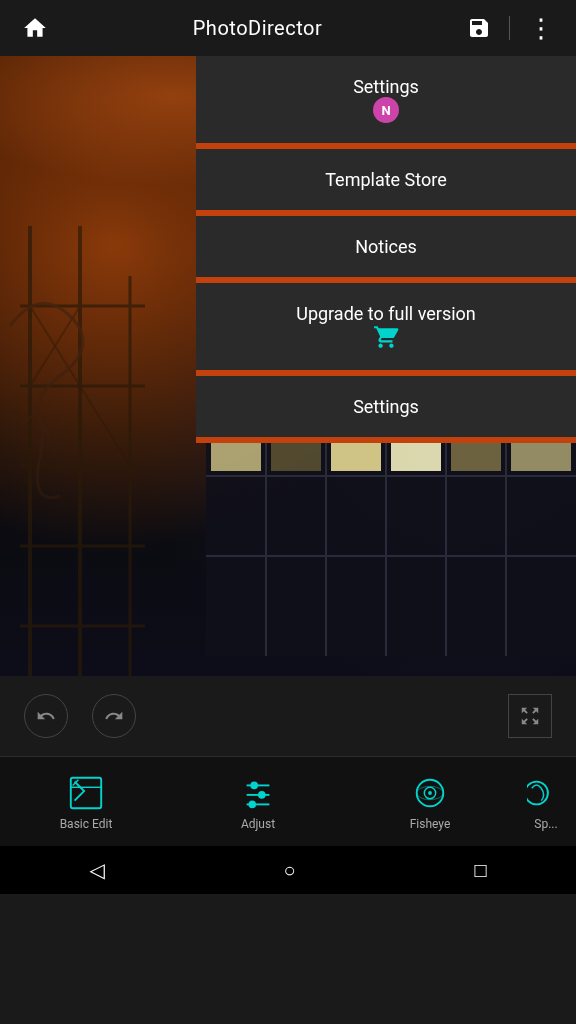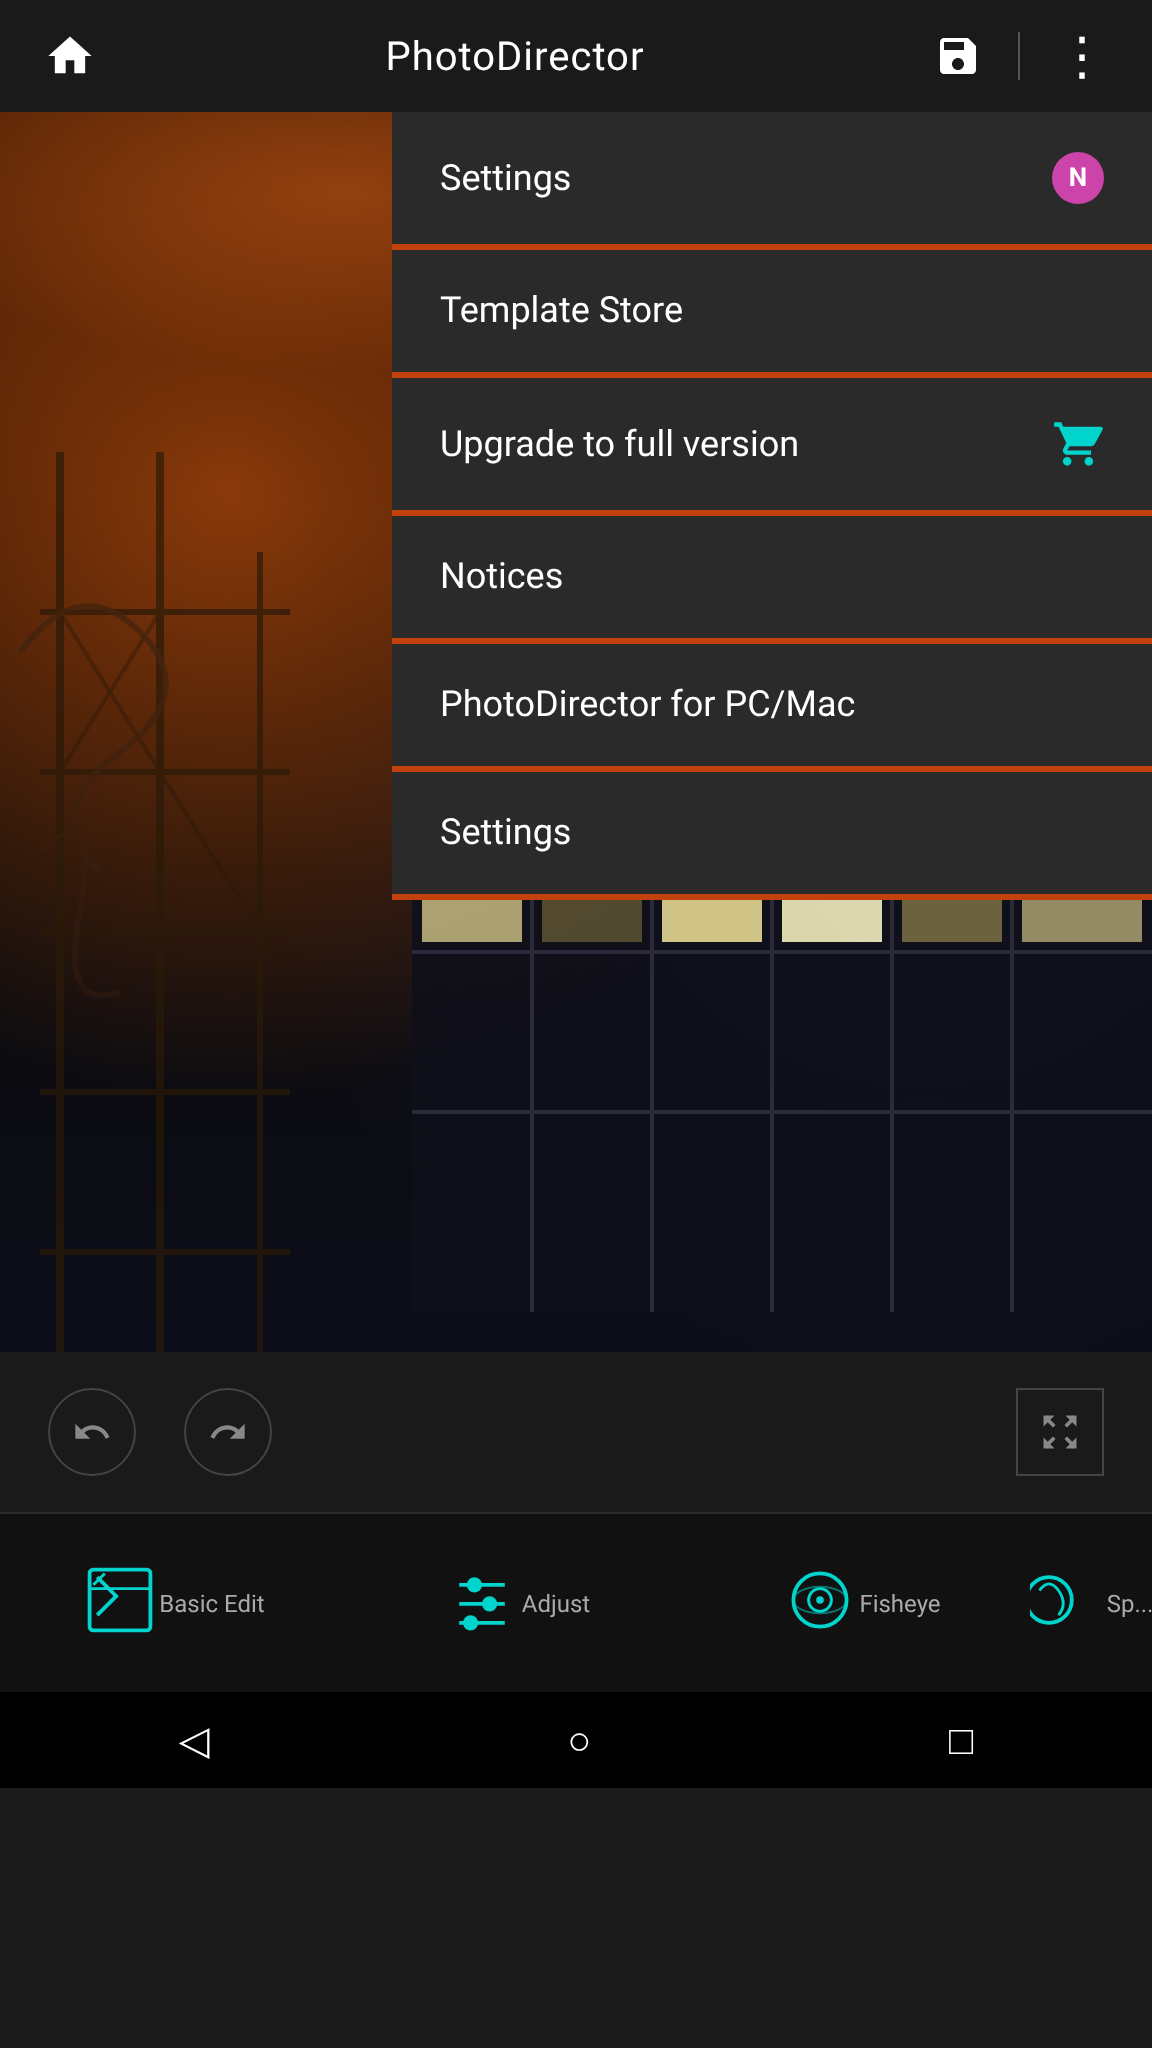--- a/index.html
+++ b/index.html
@@ -61,22 +61,23 @@
       width: 380px;
       background: #2a2a2a;
       z-index: 91;
     }
 
     .dropdown-item {
       display: flex;
       align-items: center;
       justify-content: space-between;
       padding: 20px 24px;
-      border-bottom: 3px solid #c2410c;
-      cursor: pointer;
+      border-bottom: 6px solid #c2410c;
+      cursor: pointer;
+      flex-direction: column;
     }
 
     .dropdown-item-label {
       color: #ffffff;
       font-size: 18px;
       font-weight: 400;
     }
 
     .badge-n {
       background: #cc44aa;
@@ -165,20 +166,21 @@
       height: 90px;
       background: #111111;
       display: flex;
       align-items: center;
       border-top: 1px solid #2a2a2a;
       overflow: hidden;
     }
 
     .toolbar-item {
       display: flex;
+      flex-direction: column;
       align-items: center;
       justify-content: center;
       flex: 1;
       height: 100%;
       cursor: pointer;
       padding: 8px 2px;
       min-width: 95px;
     }
 
     .toolbar-icon {
@@ -323,35 +325,32 @@
     <div class="dropdown-item">
       <span class="dropdown-item-label">Settings</span>
       <div class="badge-n">N</div>
     </div>
 
     <div class="dropdown-item">
       <span class="dropdown-item-label">Template Store</span>
     </div>
 
     <div class="dropdown-item">
+      <span class="dropdown-item-label">Notices</span>
+    </div>
+
+    <div class="dropdown-item">
       <span class="dropdown-item-label">Upgrade to full version</span>
       <span class="cart-icon">
         <svg width="26" height="26" viewBox="0 0 24 24" fill="#00d4cc">
           <path d="M7 18c-1.1 0-1.99.9-1.99 2S5.9 22 7 22s2-.9 2-2-.9-2-2-2zM1 2v2h2l3.6 7.59-1.35 2.45c-.16.28-.25.61-.25.96C5 16.1 6.1 17 7 17h11v-2H7.42c-.14 0-.25-.11-.25-.25l.03-.12.9-1.63H18c.75 0 1.41-.41 1.75-1.03l3.58-6.49A1 1 0 0022.46 4H5.21l-.94-2H1zm16 16c-1.1 0-1.99.9-1.99 2s.89 2 1.99 2 2-.9 2-2-.9-2-2-2z"></path>
         </svg>
       </span>
     </div>
 
-    <div class="dropdown-item">
-      <span class="dropdown-item-label">Notices</span>
-    </div>
-
-    <div class="dropdown-item">
-      <span class="dropdown-item-label">PhotoDirector for PC/Mac</span>
-    </div>
 
     <div class="dropdown-item">
       <span class="dropdown-item-label">Settings</span>
     </div>
   </div>
 </div>
 
 <div class="controls-row">
   <div class="undo-redo">
     <button class="ctrl-btn">

